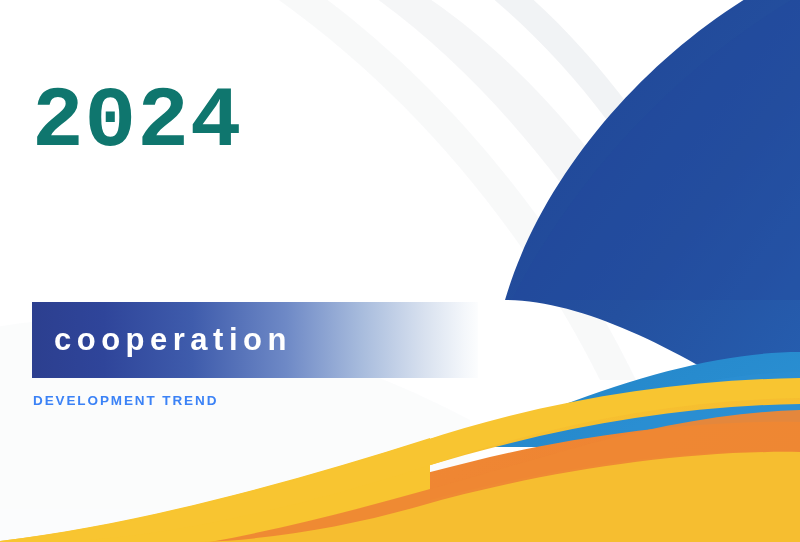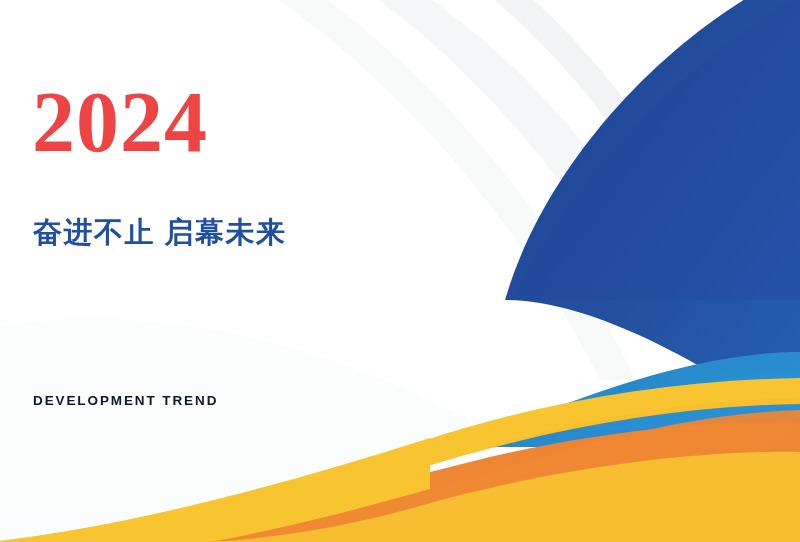--- a/index.html
+++ b/index.html
@@ -37,22 +37,22 @@
   }
 
   #year-title {
     position: absolute;
     left: 32px;
     top: 79px;
     font-size: 86px;
     line-height: 1;
     font-weight: 700;
     letter-spacing: 1px;
-    color: #ef4444;
-    font-family: Liberation Serif, serif;
+    color: #0f766e;
+    font-family: Liberation Mono, monospace;
     white-space: nowrap;
   }
 
   #slogan {
     position: absolute;
     left: 33px;
     top: 216px;
     font-size: 29px;
     line-height: 1.15;
     font-weight: 700;
@@ -90,21 +90,21 @@
     white-space: nowrap;
   }
 
   #subtitle {
     position: absolute;
     left: 33px;
     top: 393px;
     font-size: 13.5px;
     font-weight: 700;
     letter-spacing: 1.9px;
-    color: #0f172a;
+    color: #3b82f6;
     white-space: nowrap;
   }
 
   
   #watermark {
     position: absolute;
     left: 588px;
     top: 452px;
     width: 200px;
     height: 74px;
@@ -226,20 +226,22 @@
     <path d="M 0,542 C 130,528 280,488 420,442
              C 540,402 670,380 800,378
              L 800,398 C 680,400 560,422 440,462
              C 300,508 150,542 40,542 Z" fill="#F8C531"></path>
   </svg>
 
   <div class="content-layer">
 
     <div id="year-title">2024</div>
 
-    <div id="slogan">奋进不止  启幕未来</div>
-
+
+    <div id="banner">
+      <div id="banner-word">cooperation</div>
+    </div>
 
     <div id="subtitle">DEVELOPMENT TREND</div>
   </div>
 
 
 </div>
 
 </body></html>

